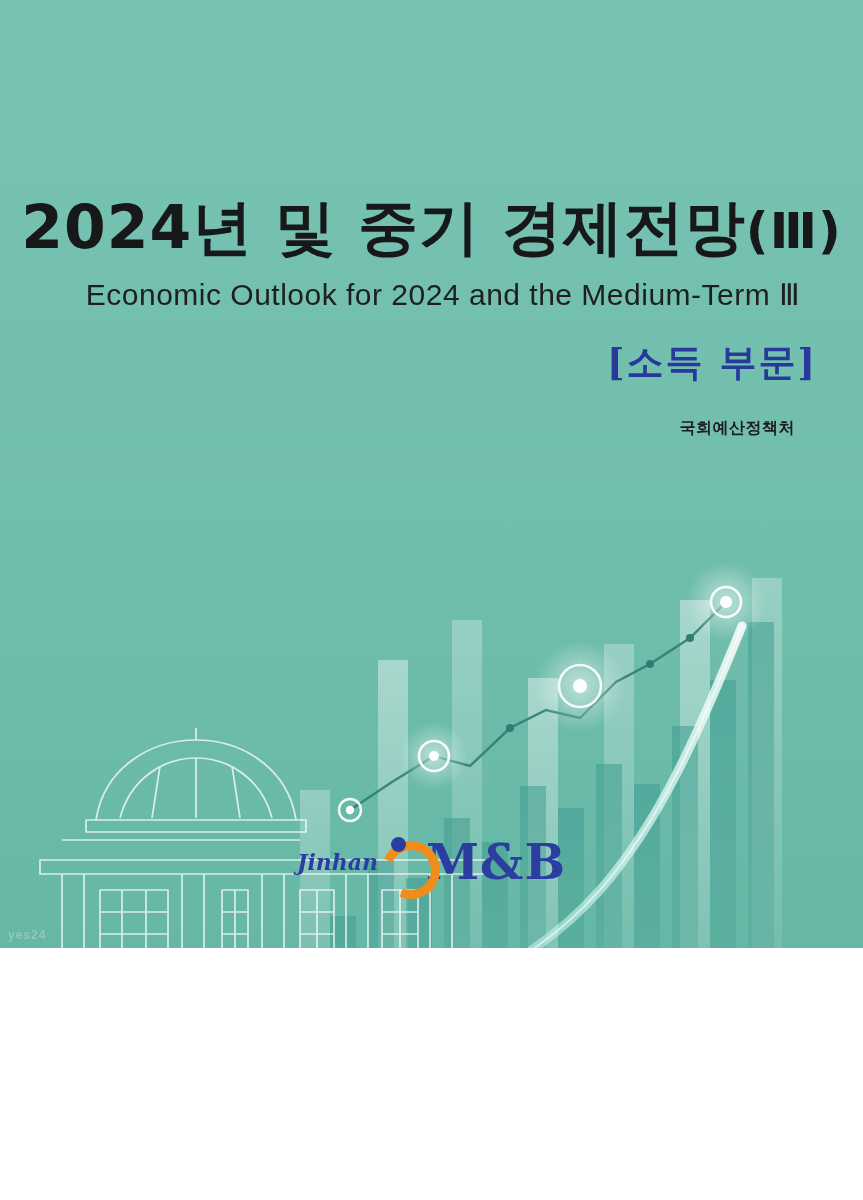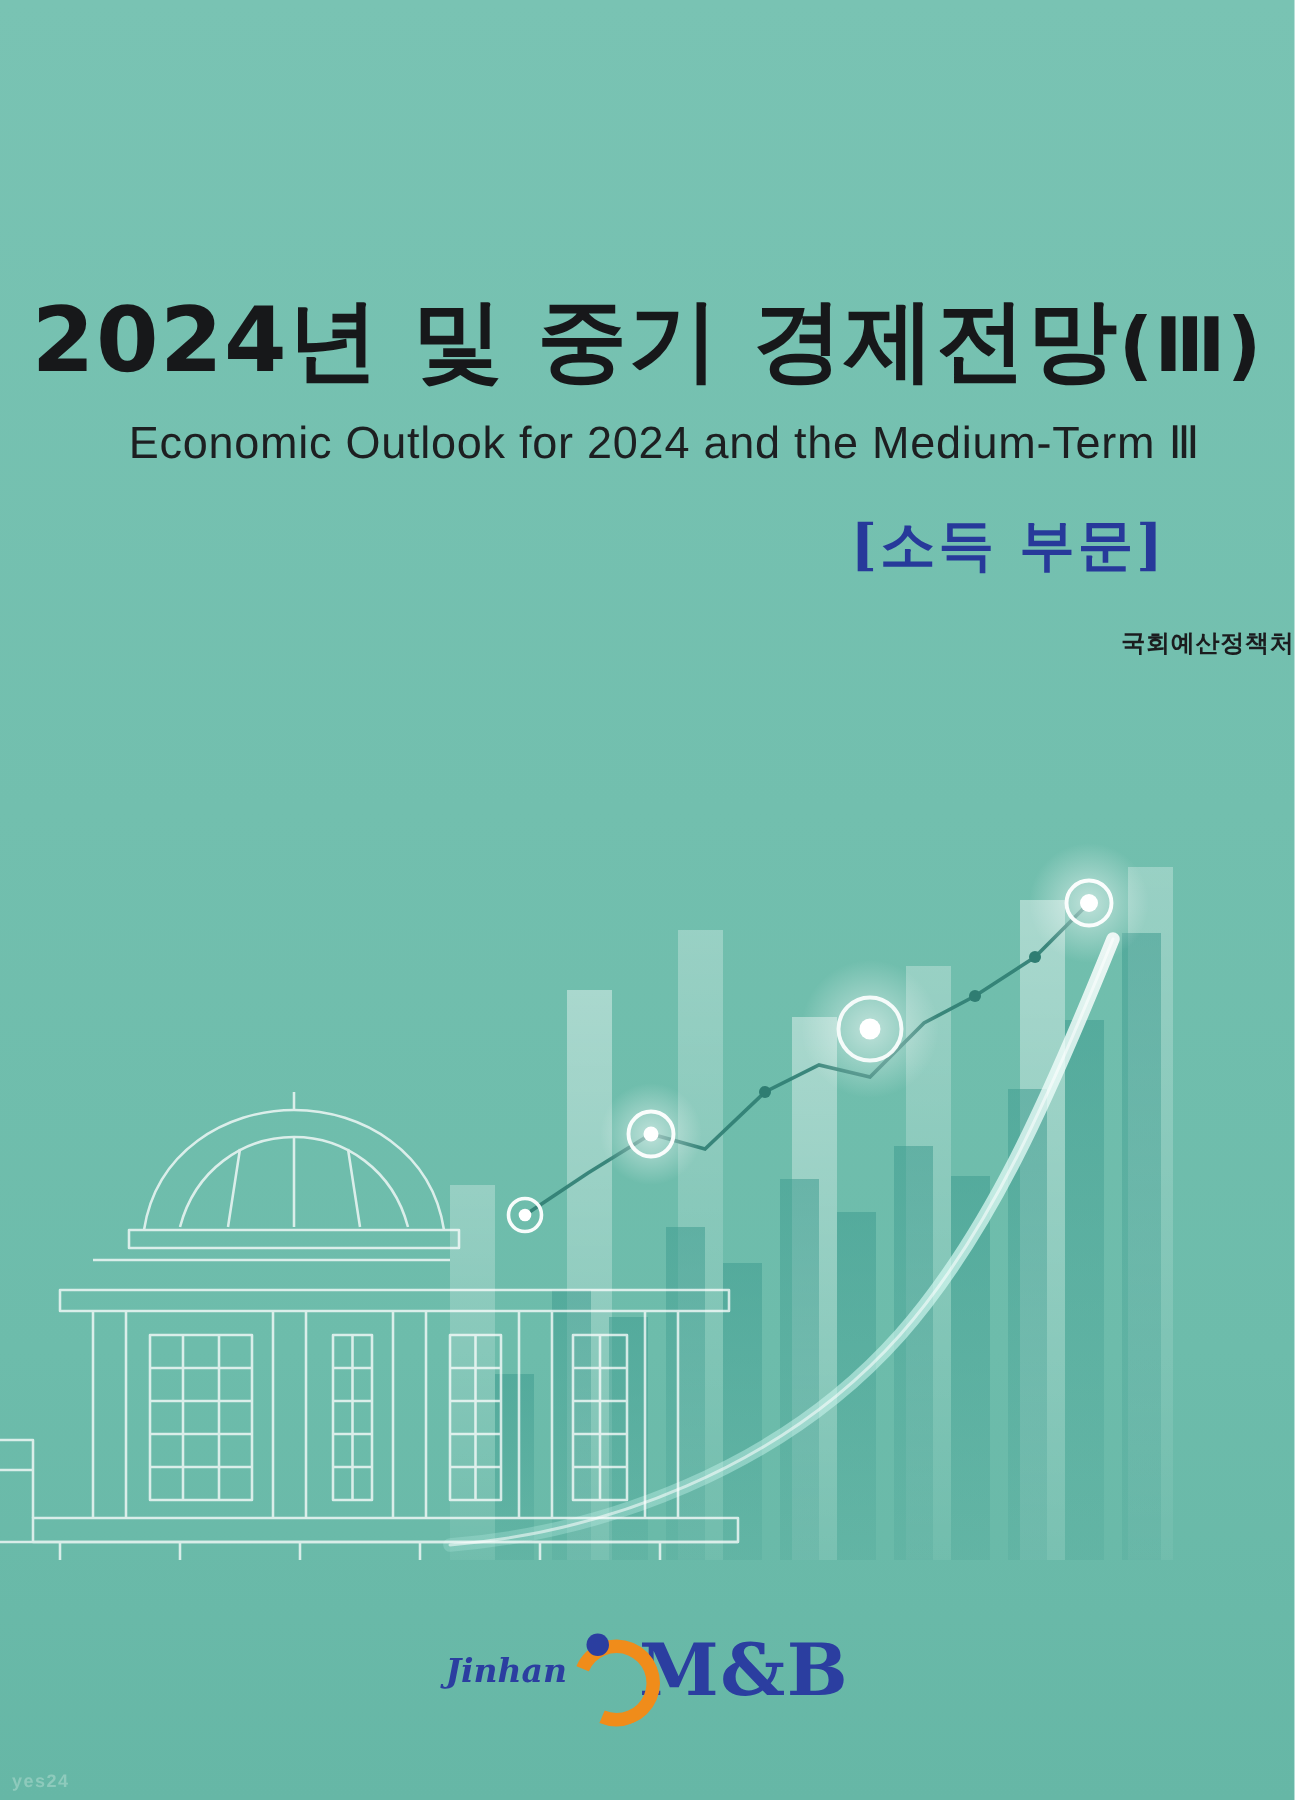--- a/index.html
+++ b/index.html
@@ -6,21 +6,21 @@
     margin: 0;
     padding: 0;
     background: #ffffff;
   }
   body {
     font-family: "Liberation Sans", sans-serif;
   }
   .cover {
     position: relative;
     width: 863px;
-    height: 1200px;
+    height: 948px;
     background: #74c0b0;
     overflow: hidden;
   }
   
   .bg-gradient {
     position: absolute;
     inset: 0;
     background: linear-gradient(180deg, #79c3b3 0%, #72bfae 45%, #6dbcab 75%, #66b7a6 100%);
   }
   .title-block {
@@ -46,30 +46,31 @@
     margin-top: 18px;
     font-family: "Liberation Sans", sans-serif;
     font-size: 30px;
     color: #1d1f21;
     letter-spacing: 0.5px;
     white-space: nowrap;
     margin-left: 23px;
   }
   .subtitle-ko {
     margin-top: 26px;
-    padding-right: 86px;
+    padding-right: 46px;
     text-align: right;
     font-family: "DejaVu Serif", serif;
     font-weight: bold;
     font-size: 37px;
     color: #27399a;
     letter-spacing: 2px;
   }
   .publisher {
     margin-top: 30px;
+    padding-right: 68px;
     text-align: right;
     font-family: "DejaVu Sans", sans-serif;
     font-weight: bold;
     font-size: 16px;
     color: #1b1c1e;
     letter-spacing: 0.5px;
   }
   
   .art {
     position: absolute;

